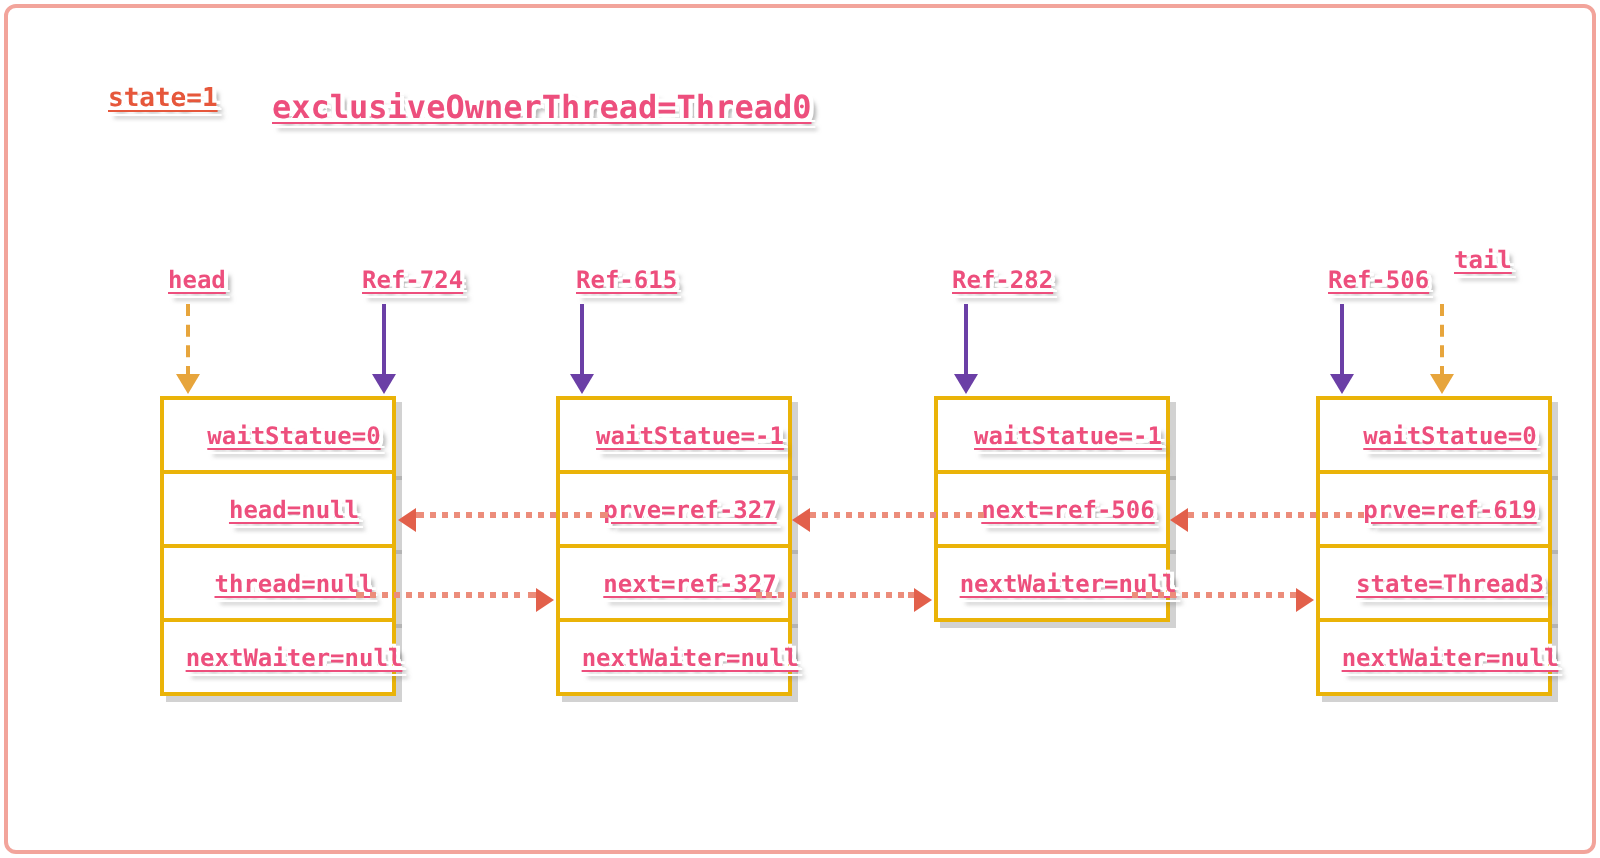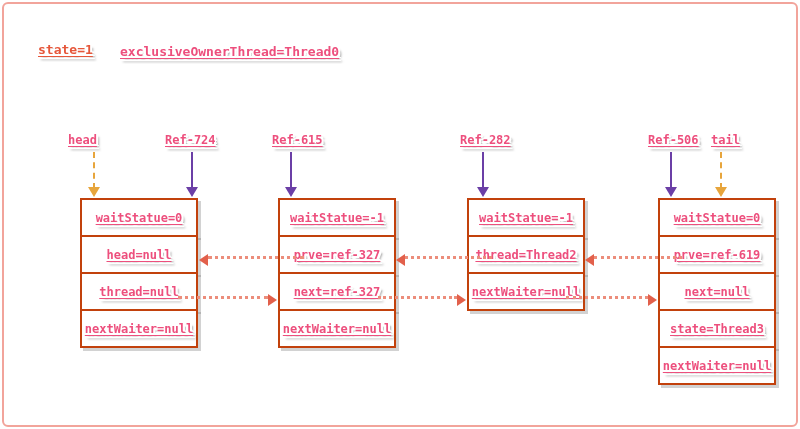--- a/index.html
+++ b/index.html
@@ -12,37 +12,38 @@
     border:2px solid #f2a49b;border-radius:6px;pointer-events:none;
   }
   
   .sticker{
     position:absolute;white-space:nowrap;
     font-weight:bold;font-size:12px;color:#ed4f7d;
     text-decoration:underline;text-underline-offset:2px;
     text-shadow:
       -2px -1px 0 #fff, 2px -1px 0 #fff, -2px 2px 0 #fff, 2px 2px 0 #fff,
       0 -2px 0 #fff, 0 2px 0 #fff, 3px 3px 2px rgba(90,90,90,0.55);
+    margin-left: 16px;
   }
   .state{color:#e6573b;font-size:13px;}
-  .owner{font-size:13px;}
+  .owner{font-size:16px;}
   
   .varrow{position:absolute;top:152px;width:0;height:46px;}
   .varrow .shaft{position:absolute;display:block;top:0;left:-1px;width:0;height:37px;}
   .varrow .tip{position:absolute;display:block;top:35px;left:-6px;width:0;height:0;
     border-left:6px solid transparent;border-right:6px solid transparent;}
   .purple .shaft{border-left:2px solid #6b3fa6;}
   .purple .tip{border-top:10px solid #6b3fa6;}
   .orange .shaft{border-left:2px dashed #e7a53c;}
   .orange .tip{border-top:10px solid #e7a53c;}
   
   .node{position:absolute;top:198px;width:118px;}
   .cell{
     box-sizing:border-box;height:39px;margin-top:-2px;
-    border:2px solid #c2410c;background:#fff;
+    border:2px solid #eab308;background:#fff;
     box-shadow:3px 3px 0 rgba(125,125,125,0.35);
     display:flex;align-items:center;justify-content:center;
   }
   .cell:first-child{margin-top:0;}
   .cell .sticker{position:static;}
   
   .harrow{position:absolute;height:0;border-top:3px dotted #ec8d7b;z-index:5;}
   .harrow .tip{position:absolute;display:block;width:0;height:0;top:-5px;
     border-top:6px solid transparent;border-bottom:6px solid transparent;}
   .harrow.toleft .tip{left:-9px;border-right:9px solid #e2604b;}
@@ -55,21 +56,21 @@
   <div class="frame"></div>
 
   <span class="sticker state" style="left:38px;top:42px">state=1</span>
   <span class="sticker owner" style="left:120px;top:44px">exclusiveOwnerThread=Thread0</span>
 
   <span class="sticker" style="left:68px;top:133px">head</span>
   <span class="sticker" style="left:165px;top:133px">Ref-724</span>
   <span class="sticker" style="left:272px;top:133px">Ref-615</span>
   <span class="sticker" style="left:460px;top:133px">Ref-282</span>
   <span class="sticker" style="left:648px;top:133px">Ref-506</span>
-  <span class="sticker" style="left:711px;top:133px">tail</span>
+  <span class="sticker" style="left:711px;top:123px">tail</span>
 
   <div class="varrow orange" style="left:94px">
       <i class="shaft"></i>
       <i class="tip"></i>
     </div>
   <div class="varrow purple" style="left:192px">
       <i class="shaft"></i>
       <i class="tip"></i>
     </div>
   <div class="varrow purple" style="left:291px">
@@ -117,36 +118,33 @@
     <div class="cell">
         <span class="sticker">nextWaiter=null</span>
       </div>
   </div>
 
   <div class="node" style="left:467px">
     <div class="cell">
         <span class="sticker">waitStatue=-1</span>
       </div>
     <div class="cell">
-        <span class="sticker">thread=Thread2</span>
+        <span class="sticker">next=ref-506</span>
       </div>
     <div class="cell">
         <span class="sticker">nextWaiter=null</span>
       </div>
   </div>
 
   <div class="node" style="left:658px">
     <div class="cell">
         <span class="sticker">waitStatue=0</span>
       </div>
     <div class="cell">
         <span class="sticker">prve=ref-619</span>
-      </div>
-    <div class="cell">
-        <span class="sticker">next=null</span>
       </div>
     <div class="cell">
         <span class="sticker">state=Thread3</span>
       </div>
     <div class="cell">
         <span class="sticker">nextWaiter=null</span>
       </div>
   </div>
 
   <div class="harrow toleft" style="left:208px;top:256px;width:96px">

